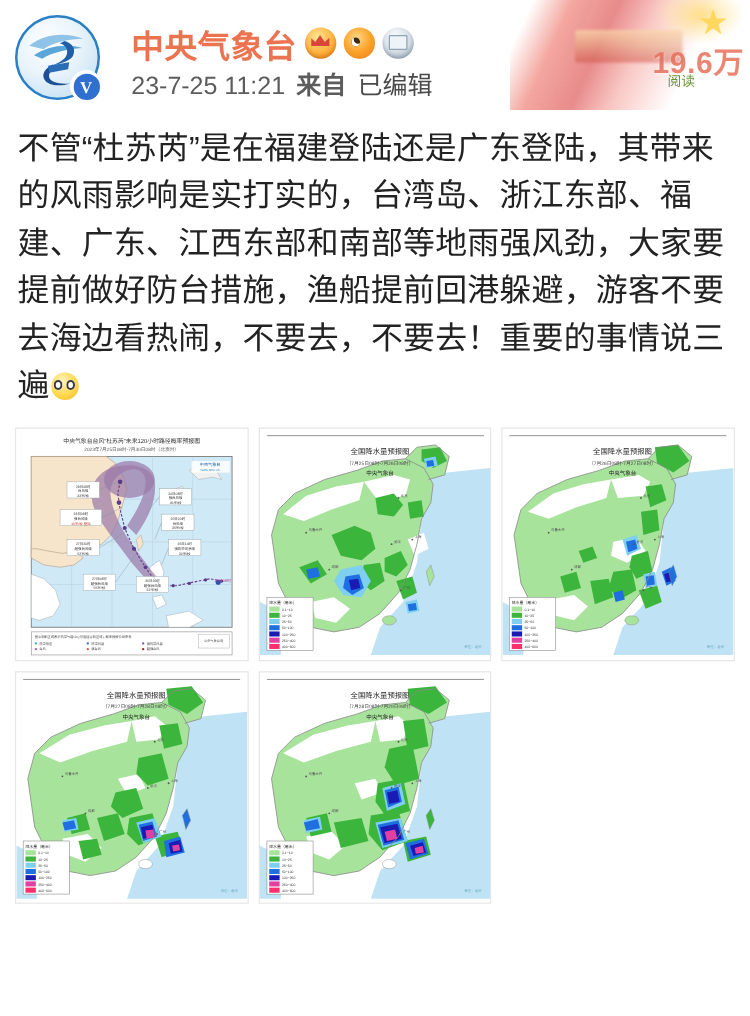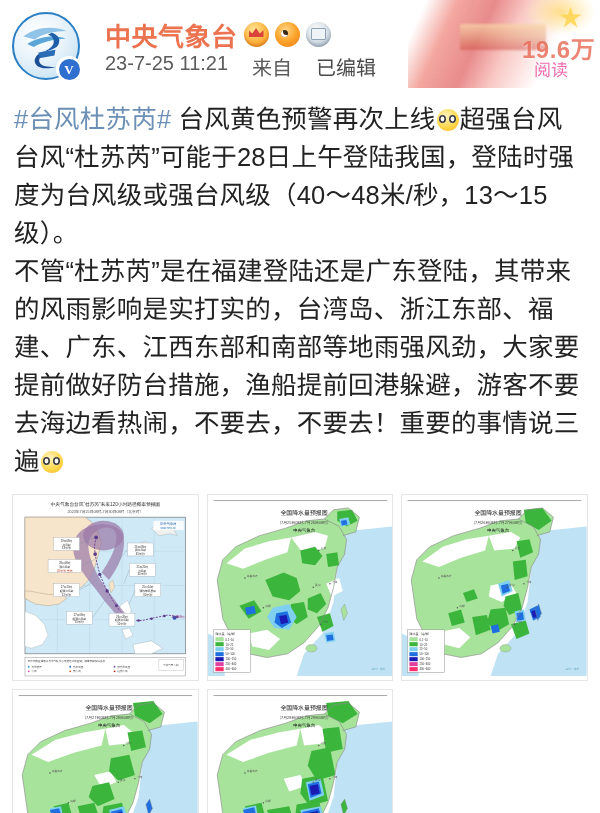--- a/index.html
+++ b/index.html
@@ -131,25 +131,25 @@
     border-radius: 1px;
   }
 
   .meta-row {
     position: absolute;
     left: 105px;
     top: 52px;
     font-size: 20px;
     color: #5c5c5c;
     display: flex;
-    align-items: flex-start;
-    gap: 24px;
+    align-items: flex-end;
+    gap: 9px;
     white-space: nowrap;
   }
-  .meta-row .src { color: #5c5c5c; }
+  .meta-row .src { color: #5c5c5c; font-weight: bold; }
   .meta-row .edited { color: #4a4a4a; }
 
   
   .read-badge {
     position: absolute;
     right: 0;
     top: 0;
     width: 192px;
     height: 88px;
     overflow: hidden;
@@ -190,22 +190,22 @@
     color: #e8705c;
     opacity: .85;
     letter-spacing: .5px;
     text-shadow: 0 1px 2px rgba(255,255,255,.7);
     margin-left: 16px;
   }
   .read-badge .rb-lab {
     position: absolute;
     left: 126px;
     top: 56px;
-    font-size: 17px;
-    color: #ec4899;
+    font-size: 11px;
+    color: #4d7c0f;
     opacity: .8;
     text-shadow: 0 1px 2px rgba(255,255,255,.7);
   }
 
   
   .post-body {
     padding: 8px 14px 0 14px;
     font-size: 25.5px;
     line-height: 38px;
     color: #222222;
@@ -298,21 +298,20 @@
   <div class="read-badge">
     <div class="flag"></div>
     <div class="gate"></div>
     <div class="star">★</div>
     <div class="rb-num">19.6万</div>
     <div class="rb-lab">阅读</div>
   </div>
 </div>
 
 <div class="post-body">
-  <p><span class="hashtag">#台风杜苏芮#</span><span> 台风黄色预警再次上线</span><span class="emoji-inline"></span><span>超强台风台风“杜苏芮”可能于28日上午登陆我国，登陆时强度为台风级或强台风级（40～48米/秒，13～15级）。</span></p>
   <p><span>不管“杜苏芮”是在福建登陆还是广东登陆，其带来的风雨影响是实打实的，台湾岛、浙江东部、福建、广东、江西东部和南部等地雨强风劲，大家要提前做好防台措施，渔船提前回港躲避，游客不要去海边看热闹，不要去，不要去！重要的事情说三遍</span><span class="emoji-inline"></span></p>
 </div>
 
 <div class="img-grid">
 
   <div class="thumb">
     <svg viewBox="0 0 200 200">
       <rect x="0" y="0" width="200" height="200" fill="#ffffff"></rect>
 
       <text x="100" y="12" font-size="5.1" fill="#333" text-anchor="middle">中央气象台台风“杜苏芮”未来120小时路径概率预报图</text>

